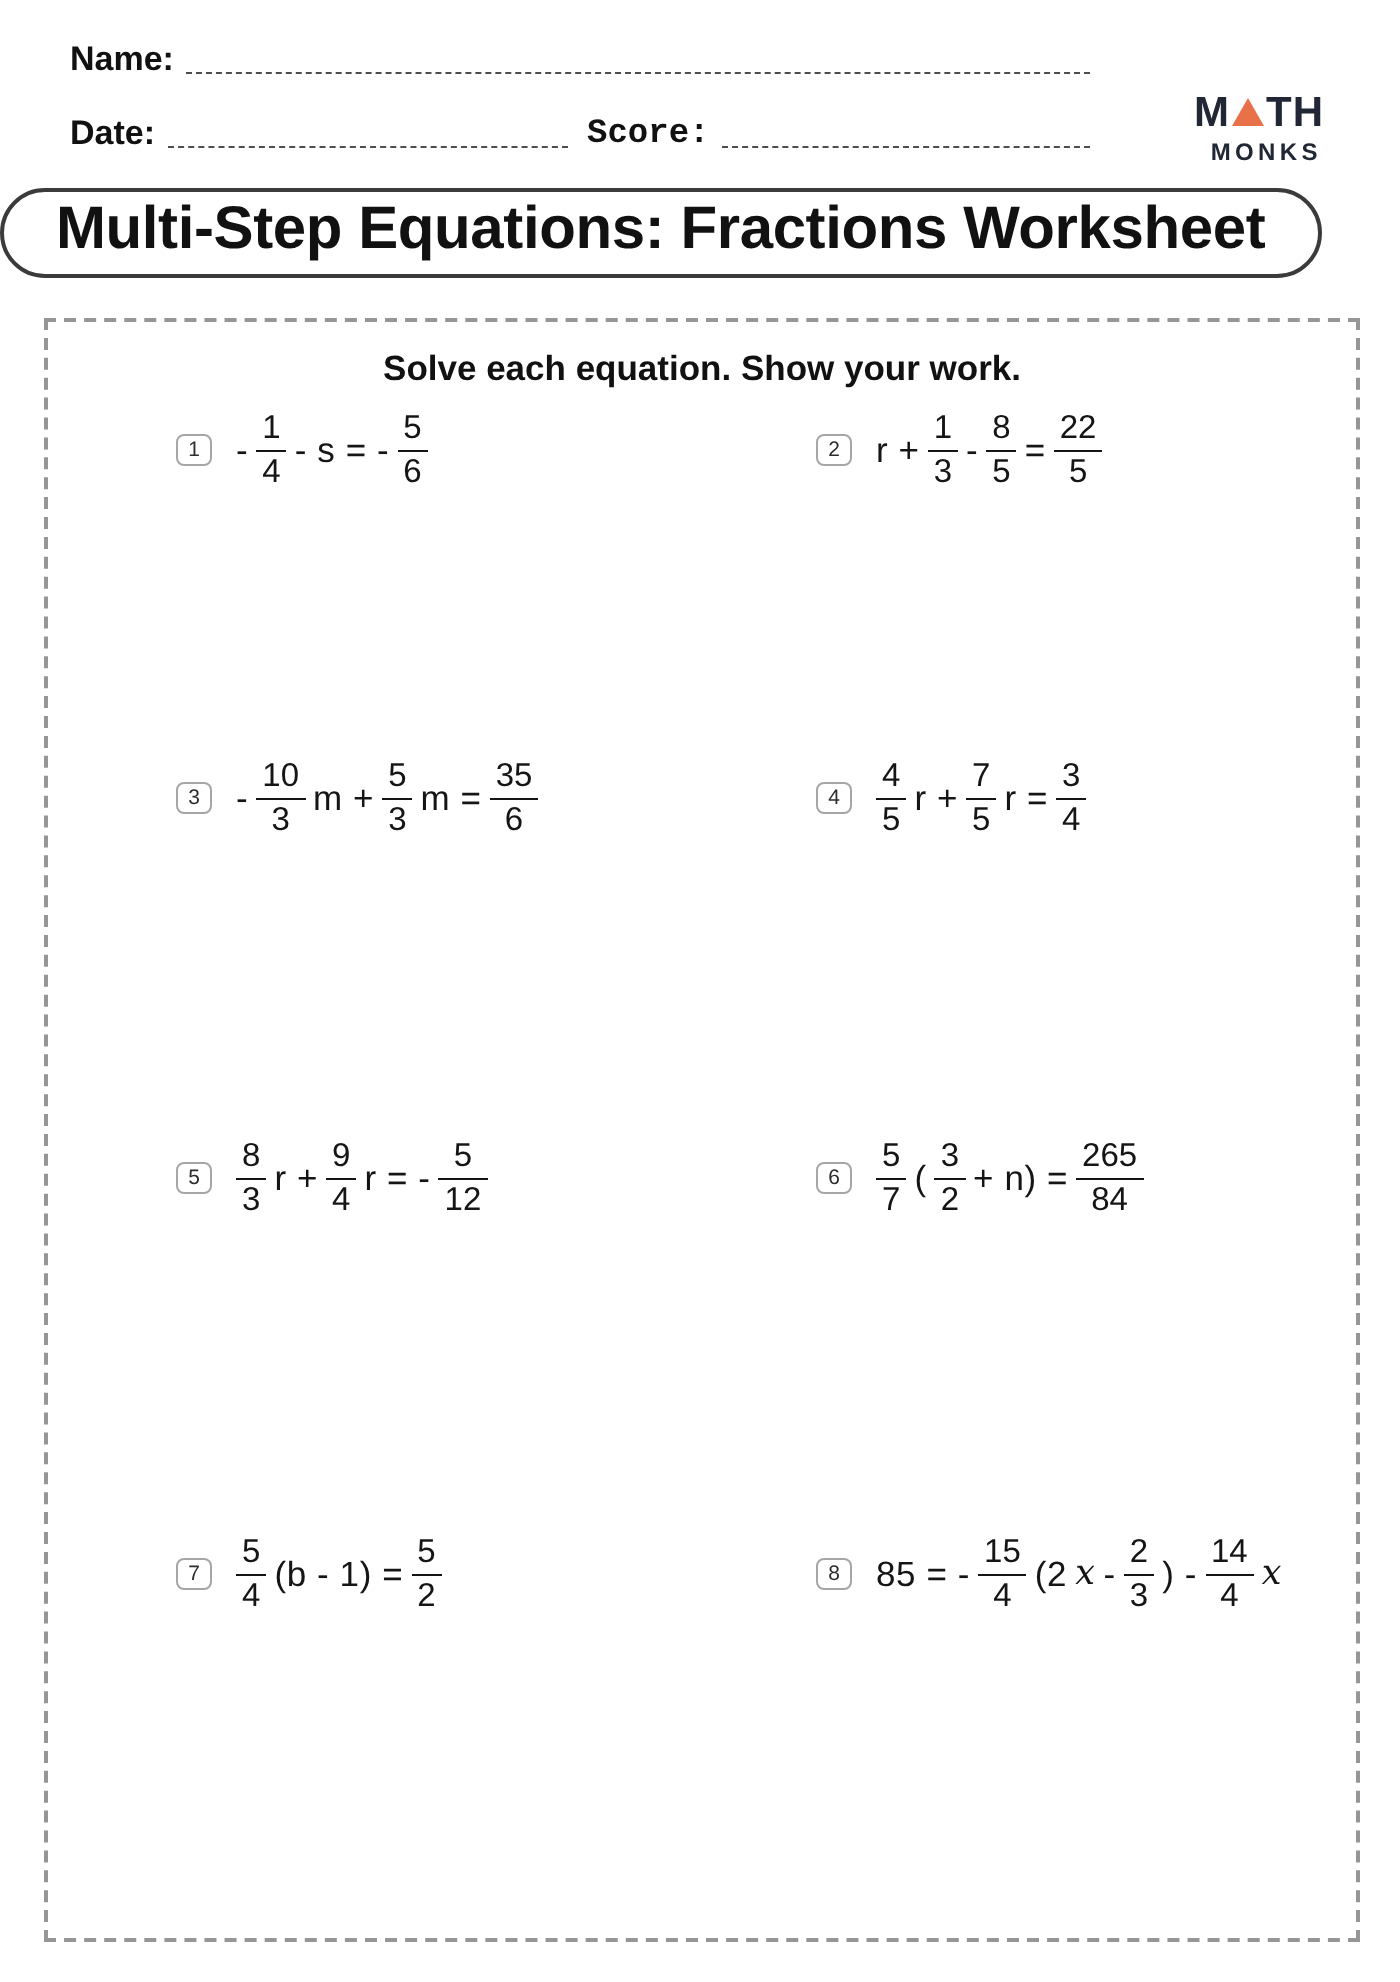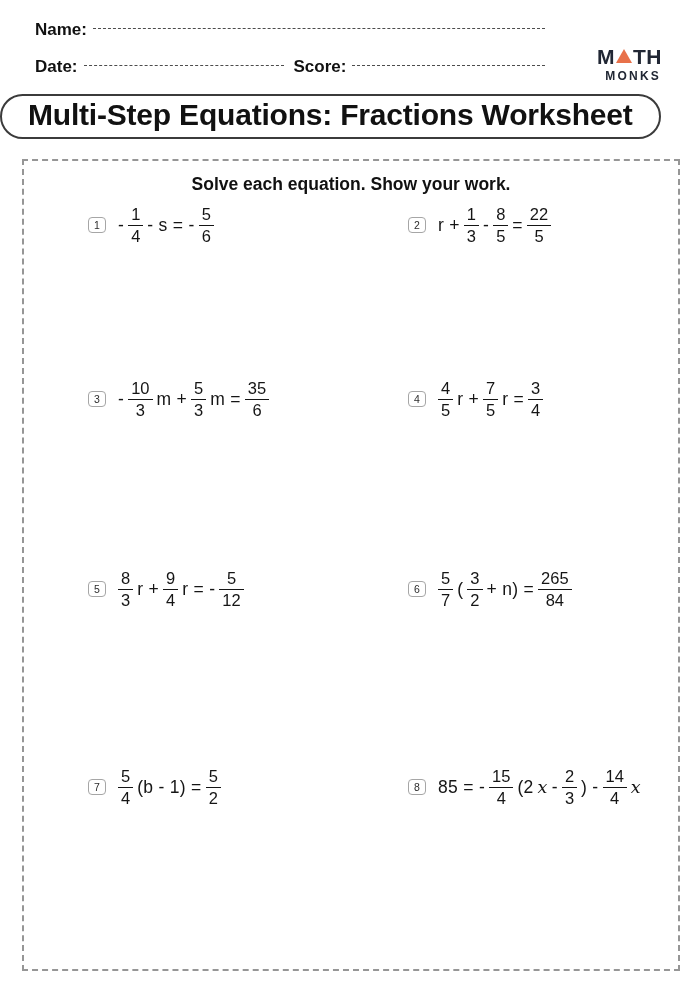--- a/index.html
+++ b/index.html
@@ -7,28 +7,28 @@
   body {
     width: 700px; height: 991px;
     position: relative;
     font-family: "Liberation Sans", sans-serif;
     color: #1a1a1a;
     overflow: hidden;
   }
 
   
   .fields { padding: 20px 155px 0 35px; }
-  .field-row { display: flex; align-items: center; margin-bottom: 17px; }
+  .field-row { display: flex; align-items: flex-end; margin-bottom: 17px; }
   .field-label { font-size: 17px; font-weight: 600; color: #111; white-space: nowrap; }
   .dash-line {
     border-bottom: 1.6px dashed #4d4d4d;
     height: 1px; margin: 0 0 3px 6px; flex: 1;
   }
   .dash-line.date-line { flex: 0 0 200px; }
-  .score-label { margin-left: 10px; }
+  .score-label { margin-left: 10px; font-family: Liberation Mono, monospace; }
 
   
   .logo { position: absolute; top: 46px; right: 38px; text-align: right; }
   .logo-top { display: flex; align-items: center; font-size: 21px; font-weight: 700;
               color: #212734; letter-spacing: .5px; line-height: 1; }
   .logo-tri {
     width: 0; height: 0; display: inline-block;
     border-left: 8px solid transparent; border-right: 8px solid transparent;
     border-bottom: 14px solid #e8714a; margin: 0 1px 1px 1px;
   }

